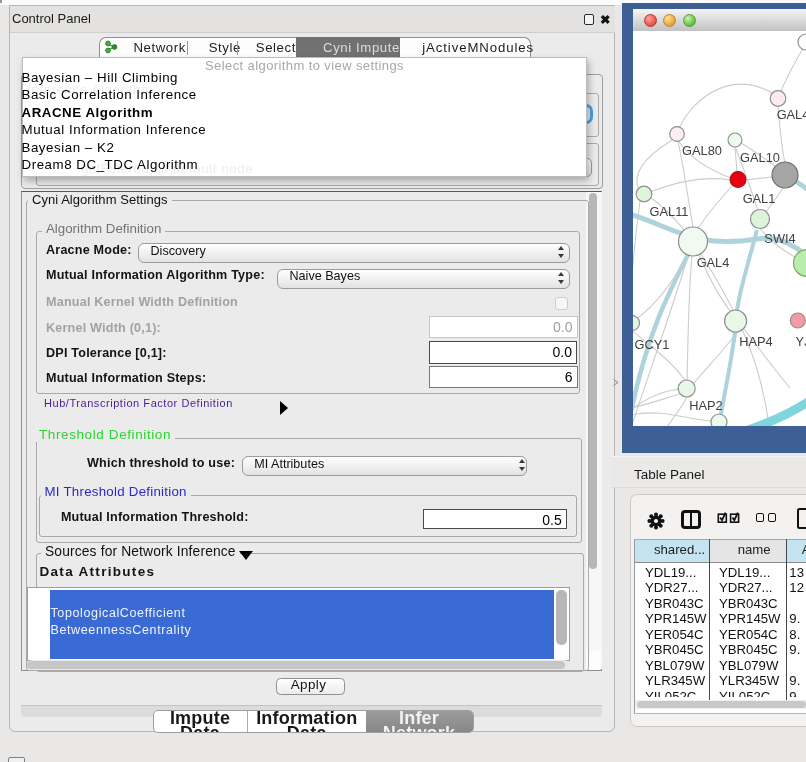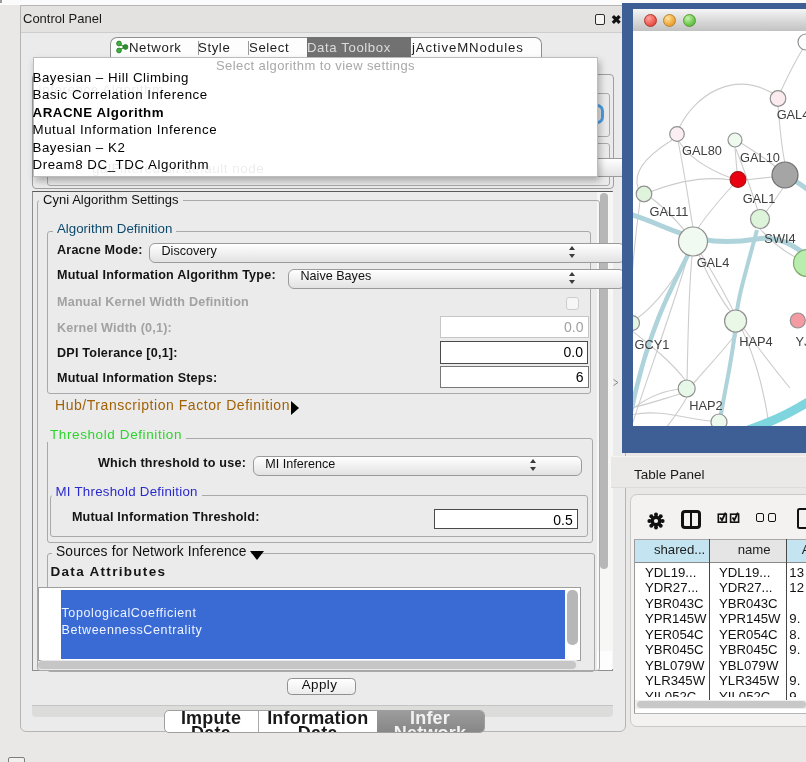--- a/index.html
+++ b/index.html
@@ -1,33 +1,33 @@
 <!DOCTYPE html>
 <html><head>
 <meta charset="utf-8">
 <style>
 html,body{margin:0;padding:0;}
 body{width:806px;height:762px;overflow:hidden;font-family:"Liberation Sans",sans-serif;background:#e9e8e7;}
 #page{position:relative;width:806px;height:762px;overflow:hidden;}
 .abs{position:absolute;}
 
-#cpwin{left:20px;top:5px;width:604px;height:725px;background:#ebebeb;border:1px solid #b5b5b5;border-radius:0 0 6px 6px;}
+#cpwin{left:9px;top:5px;width:604px;height:725px;background:#ebebeb;border:1px solid #b5b5b5;border-radius:0 0 6px 6px;}
 #cptitle{left:0;top:0;width:605px;height:26px;background:#e3e2e1;border-bottom:1px solid #cecece;}
 #cptitle .t{position:absolute;left:2px;top:5px;font-size:13px;color:#1a1a1a;}
 .floatico{left:574px;top:8px;width:8px;height:9px;border:1.6px solid #2c2c2c;border-radius:2px;background:#f4f4f4;}
 .closeico{left:590px;top:5.5px;font-size:12.5px;font-weight:bold;color:#111;}
 
 #tabbar{left:89px;top:31px;width:430px;height:21px;background:#fdfdfd;border:1px solid #8f8f8f;border-bottom:none;border-radius:7px 7px 0 0;}
-.tab{position:absolute;top:31px;height:26px;line-height:21px;font-size:13.2px;letter-spacing:0.6px;color:#1c1c1c;text-align:left;}
+.tab{position:absolute;top:31px;height:26px;line-height:21px;font-size:13.2px;letter-spacing:0.6px;color:#1c1c1c;text-align:right;}
 .tabsep{position:absolute;height:14px;width:1px;background:#9a9a9a;}
 .tabdark{background:#717171;color:#f2f2f2;}
 
 .grp{border:1px solid #a9a9a9;border-radius:3px;}
 .gtitle{position:absolute;background:#ebebeb;padding:0 4px;font-size:13px;color:#111;white-space:nowrap;}
-.combo{border:1px solid #9b9b9b;border-radius:6px;background:linear-gradient(#ffffff,#e2e2e2);font-size:13px;color:#111;padding-left:44px;}
+.combo{border:1px solid #9b9b9b;border-radius:6px;background:linear-gradient(#ffffff,#e2e2e2);font-size:13px;color:#111;}
 .combo .ct{position:absolute;left:11.5px;top:-0.5px;font-size:12.6px;}
 .spin{position:absolute;width:7.2px;height:12px;}
 .spin:before{content:"";position:absolute;left:0;top:0;border-left:3.6px solid transparent;border-right:3.6px solid transparent;border-bottom:4.6px solid #3a3a3a;}
 .spin:after{content:"";position:absolute;left:0;bottom:0;border-left:3.6px solid transparent;border-right:3.6px solid transparent;border-top:4.6px solid #3a3a3a;}
 .lbl{position:absolute;font-size:12.6px;font-weight:bold;letter-spacing:0.2px;color:#141414;white-space:nowrap;}
 .dis{color:#a2a2a2;}
 .fld{position:absolute;background:#fff;font-size:13.3px;text-align:right;}
 
 #popup{left:12px;top:51px;width:563px;height:118px;background:#fff;border:1px solid #bcbcbc;box-shadow:2px 4px 7px rgba(0,0,0,0.28);}
 #popup .ph{position:absolute;left:0;top:-0.5px;width:100%;text-align:center;font-size:13px;letter-spacing:0.4px;color:#a8a8a8;}
@@ -83,68 +83,68 @@
       <line x1="3" y1="10" x2="9" y2="7" stroke="#2f8f2f" stroke-width="1.2"></line>
       <circle cx="3" cy="3.5" r="2.4" fill="#41b041" stroke="#1e7a1e" stroke-width="0.8"></circle>
       <circle cx="3" cy="10.5" r="2.4" fill="#41b041" stroke="#1e7a1e" stroke-width="0.8"></circle>
       <circle cx="9.5" cy="7" r="2.4" fill="#2f8f2f" stroke="#1e7a1e" stroke-width="0.8"></circle>
     </svg>
     <div class="tab" style="left:108px;width:68px;">Network</div>
     <div class="tabsep" style="left:176.5px;top:35px;"></div>
     <div class="tab" style="left:177px;width:54px;">Style</div>
     <div class="tabsep" style="left:227px;top:35px;"></div>
     <div class="tab" style="left:228px;width:58px;">Select</div>
-    <div class="tab" style="left:286px;width:104px;color:#dcdcdc;">Data Toolbox</div>
+    <div class="tab" style="left:286px;width:104px;color:#dcdcdc;">Cyni Impute</div>
     <div class="tab" style="left:391px;width:133px;letter-spacing:0.9px;">jActiveMNodules</div>
 
     <div id="popup" class="abs">
       <div class="ph">Select algorithm to view settings</div>
       <div style="position:absolute;left:4px;top:23.5px;font-size:13.5px;letter-spacing:0.5px;color:rgba(0,0,0,0.08);">Inference Algorithm</div>
         <div style="position:absolute;left:58px;top:103px;font-size:13.5px;letter-spacing:0.5px;color:rgba(0,0,0,0.08);">galFiltered.sif default node</div>
         <div class="it" style="top:12px;">Bayesian – Hill Climbing</div>
       <div class="it" style="top:29.4px;">Basic Correlation Inference</div>
       <div class="it" style="top:46.8px;font-weight:bold;">ARACNE Algorithm</div>
       <div class="it" style="top:64.2px;">Mutual Information Inference</div>
       <div class="it" style="top:81.6px;">Bayesian – K2</div>
       <div class="it" style="top:99px;">Dream8 DC_TDC Algorithm</div>
     </div>
 
     <div class="abs grp" style="left:16px;top:194px;width:561px;height:469px;"></div>
     <div class="gtitle" style="left:18px;top:186.2px;letter-spacing:0.05px;">Cyni Algorithm Settings</div>
 
     <div class="abs grp" style="left:26px;top:225px;width:542px;height:161px;"></div>
-    <div class="gtitle" style="left:32px;top:214.8px;font-size:13.3px;color:#0c4a6e;">Algorithm Definition</div>
+    <div class="gtitle" style="left:32px;top:214.8px;font-size:13.3px;color:#737373;">Algorithm Definition</div>
 
     <div class="lbl" style="left:36px;top:237.4px;">Aracne Mode:</div>
     <div class="abs combo" style="left:128px;top:237px;width:430px;height:17.5px;">
         <span class="ct">Discovery</span>
         <span class="spin" style="left:419px;top:2px;"></span>
       </div>
     <div class="lbl" style="left:36px;top:262.2px;">Mutual Information Algorithm Type:</div>
     <div class="abs combo" style="left:267px;top:262.5px;width:291px;height:18px;">
         <span class="ct">Naive Bayes</span>
         <span class="spin" style="left:280px;top:2px;"></span>
       </div>
     <div class="lbl dis" style="left:36px;top:288.9px;">Manual Kernel Width Definition</div>
     <div class="abs" style="left:545px;top:291px;width:11px;height:11px;border:1px solid #cdcdcd;border-radius:3px;background:#f6f6f6;"></div>
     <div class="lbl dis" style="left:36px;top:314.6px;">Kernel Width (0,1):</div>
     <div class="fld" style="left:419px;top:310.3px;width:142.5px;height:20px;border:1px solid #c6c6c6;line-height:20px;padding-right:4px;font-size:14px;color:#a0a0a0;">0.0</div>
     <div class="lbl" style="left:36px;top:339.7px;">DPI Tolerance [0,1]:</div>
     <div class="fld" style="left:419px;top:335px;width:142px;height:20.8px;border:1.3px solid #4a4a4a;line-height:20.8px;padding-right:4px;font-size:14px;color:#000;">0.0</div>
     <div class="lbl" style="left:36px;top:364.8px;">Mutual Information Steps:</div>
     <div class="fld" style="left:419px;top:360px;width:142.5px;height:20.3px;border:1px solid #777;line-height:20.3px;padding-right:4px;font-size:14px;color:#000;">6</div>
 
-    <div class="abs" style="left:34px;top:391px;font-size:14px;letter-spacing:0.55px;color:#a16207;">Hub/Transcription Factor Definition</div>
+    <div class="abs" style="left:34px;top:391px;font-size:11px;letter-spacing:0.55px;color:#4c1d95;">Hub/Transcription Factor Definition</div>
     <div class="abs" style="left:269.7px;top:394.6px;width:0;height:0;border-top:7px solid transparent;border-bottom:7px solid transparent;border-left:8px solid #000;"></div>
 
     <div class="abs grp" style="left:26px;top:432px;width:544px;height:103px;"></div>
     <div class="gtitle" style="left:25px;top:421.3px;font-size:13.5px;letter-spacing:0.6px;color:#2dd42d;">Threshold Definition</div>
     <div class="lbl" style="left:77px;top:450.3px;">Which threshold to use:</div>
     <div class="abs combo" style="left:231.7px;top:450px;width:283px;height:18px;">
-        <span class="ct">MI Inference</span>
+        <span class="ct">MI Attributes</span>
         <span class="spin" style="left:276px;top:2px;"></span>
       </div>
     <div class="abs grp" style="left:29px;top:489px;width:536px;height:40px;"></div>
     <div class="gtitle" style="left:30.5px;top:478.2px;font-size:13.3px;letter-spacing:0.25px;color:#2929cc;">MI Threshold Definition</div>
     <div class="lbl" style="left:50.9px;top:503.7px;">Mutual Information Threshold:</div>
     <div class="fld" style="left:413.3px;top:502.8px;width:137.4px;height:18.6px;border:1.3px solid #4a4a4a;line-height:21px;padding-right:4px;font-size:14px;color:#000;">0.5</div>
 
     <div class="abs grp" style="left:26px;top:547px;width:546px;height:117px;"></div>
     <div class="gtitle" style="left:31px;top:538px;font-size:13.8px;letter-spacing:0.15px;">Sources for Network Inference</div>
     <div class="abs" style="left:229px;top:544.8px;width:0;height:0;border-left:7px solid transparent;border-right:7px solid transparent;border-top:9px solid #000;"></div>

